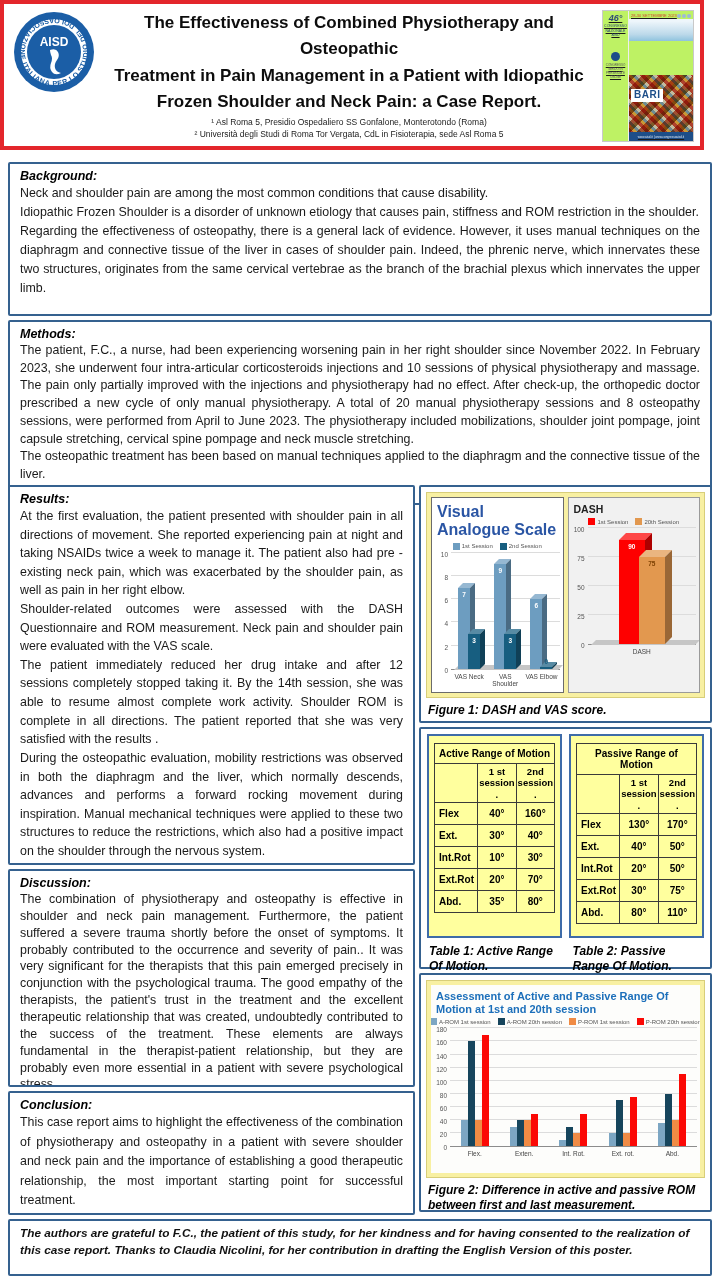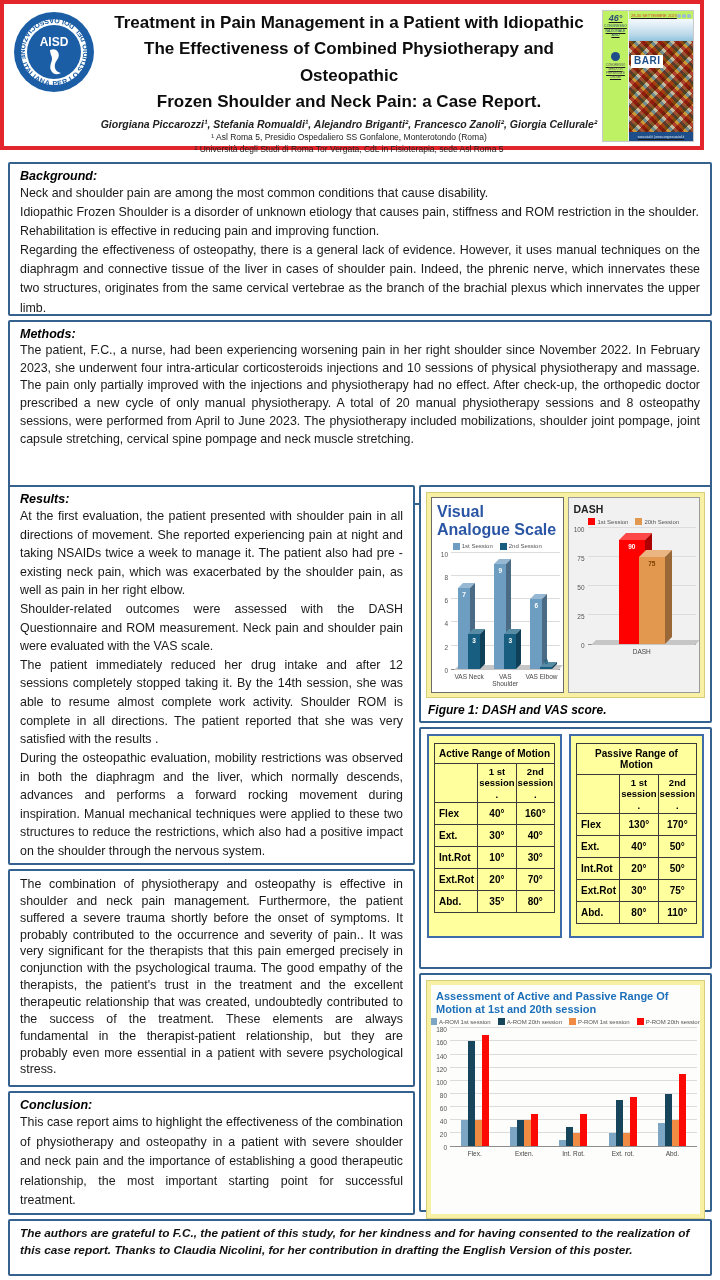--- a/index.html
+++ b/index.html
@@ -25,21 +25,21 @@
   .conf-sub { font-size:3px; color:#555; margin-top:2px; }
   .conf-main { flex:1; display:flex; flex-direction:column; }
   .conf-date { font-size:4px; color:#d2442c; padding:2px 2px 1px; display:flex; justify-content:space-between; align-items:center; }
   .conf-bubbles { display:flex; gap:1px; }
   .conf-bubble { width:4px; height:4px; border-radius:50%; background:#9db9d8; }
   .conf-sky { height:22px; background:linear-gradient(#eef6fb 10%, #bcd9ea 70%, #8fc3de); position:relative; }
   .conf-city { flex:1; position:relative;
       background:
         repeating-linear-gradient(45deg, #c94f3d 0 3px, #e8b84a 3px 6px, #7fa8c9 6px 9px, #e2e2d8 9px 12px),
         repeating-linear-gradient(-45deg, #b65a3a 0 4px, #ddd3b8 4px 8px, #90652f 8px 12px);
-      background-blend-mode:multiply; }
+      background-blend-mode:multiply;margin-top:34px; }
   .conf-bari { position:absolute; left:2px; top:14px; background:#ffffff; padding:1px 3px 2px; }
   .conf-bari-txt { font-size:10px; font-weight:bold; color:#1d4e89; letter-spacing:0.5px; line-height:1; }
   .conf-foot { height:9px; background:#1d4e89; display:flex; align-items:center; justify-content:center; }
   .conf-foot span { font-size:3px; color:#dce6f2; }
 
   
   .sec { padding:5px 10px 4px 10px; overflow:hidden; }
   .sec h2 { font-size:12.5px; font-style:italic; font-weight:bold; color:#000; margin-bottom:1px; }
   .sec p { font-size:12.4px; color:#1a1a1a; text-align:justify; }
   .sec-background { left:8px; top:162px; width:704px; height:154px; }
@@ -61,21 +61,21 @@
   .rcol-b { left:419px; top:727px; width:293px; height:242px; padding:5px 6px; }
   .rcol-c { left:419px; top:973px; width:293px; height:239px; padding:5px; }
 
   .yellow-frame { background:#F8F0A2; border:1px solid #d8ce7a; padding:4px; display:flex; gap:4px; justify-content:space-between; }
   .caption { font-size:12px; font-weight:bold; font-style:italic; color:#000; padding:5px 2px 0 2px; line-height:1.25; }
   .caption-row { display:flex; gap:10px; padding-top:6px; }
   .caption-row .caption { flex:1; padding-top:0; }
 
   .chart-card { background:#fff; border:1px solid #6b6b6b; width:133px; height:196px; padding:4px 3px; overflow:hidden; }
   .chart-card.gray { background:#F1F1F1; border-color:#9a9a9a; }
-  .chart-card.wide { width:100%; height:229px; border:none; background:#fdfdfb; }
+  .chart-card.wide { width:100%; height:188px; border:none; background:#fdfdfb; }
 
   .table-card { background:#FFFF9E; border:2px solid #3f6ca8; width:136px; height:204px; padding:7px 5px; }
   table.rom-table { border-collapse:collapse; width:100%; background:#FFFF9E; }
   table.rom-table th, table.rom-table td { border:1px solid #3a3a3a; font-weight:bold; color:#000; }
   th.tt { font-size:10px; padding:4px 1px; text-align:center; }
   th.ch { font-size:9.5px; padding:2px 1px; text-align:center; white-space:pre-line; line-height:1.2; }
   th.blank { width:38%; }
   td.rl { font-size:10px; text-align:left; padding:5px 2px 5px 4px; }
   td.rv { font-size:10px; text-align:center; padding:5px 1px; }
 
@@ -118,24 +118,23 @@
           </defs>
         <text font-size="7.2" font-weight="bold" fill="#1B5EA6" letter-spacing="0.6">
           <textPath href="#ringPath">ASSOCIAZIONE ITALIANA PER LO STUDIO DEL DOLORE</textPath>
         </text>
         <text x="42" y="36" text-anchor="middle" font-size="12" font-weight="bold" fill="#ffffff">AISD</text>
         <path d="M38 40 q6 -2 8 2 q2 4 -1 8 q-3 4 -2 8 q1 4 6 5 q-6 3 -9 -1 q-3 -4 -1 -9 q2 -5 0 -8 q-1 -3 -1 -5 z" fill="#ffffff"></path>
       </svg>
     </div>
 
     <div class="title-block">
+      <div class="title-line">The Effectiveness of Combined Physiotherapy and Osteopathic</div>
       <div class="title-line">Treatment in Pain Management in a Patient with Idiopathic</div>
-      <div class="title-line">The Effectiveness of Combined Physiotherapy and Osteopathic</div>
       <div class="title-line">Frozen Shoulder and Neck Pain:  a Case Report.</div>
-      <div class="authors">Giorgiana Piccarozzi¹, Stefania Romualdi¹, Alejandro Briganti², Francesco Zanoli², Giorgia Cellurale²</div>
       <div class="affil">¹ Asl Roma 5, Presidio Ospedaliero  SS Gonfalone, Monterotondo (Roma)</div>
       <div class="affil">² Università degli Studi di Roma Tor Vergata, CdL in Fisioterapia, sede Asl Roma 5</div>
     </div>
 
     <div class="conf-card">
       <div class="conf-side">
         <div class="conf-num">46°</div>
         <div class="conf-name">CONGRESSO NAZIONALE AISD</div>
         <div class="conf-dot"></div>
         <div class="conf-sub">CONGRESSO IBRIDO IN PRESENZA E ONLINE</div>
@@ -159,38 +158,39 @@
           <span>www.aisd.it  |  www.congressoaisd.it</span>
         </div>
       </div>
     </div>
   </header>
 
   <section class="box sec sec-background">
     <h2>Background:</h2>
     <p>Neck and shoulder pain are among the most common conditions that cause disability.</p>
     <p>Idiopathic Frozen Shoulder is a disorder of unknown etiology that causes pain, stiffness and ROM restriction in the shoulder.</p>
-    <p>Rehabilitation is effective in reducing pain and improving function.</p>
     <p>Regarding the effectiveness of osteopathy, there is a general lack of evidence. However, it uses manual techniques on the diaphragm and connective tissue of the liver in cases of shoulder pain. Indeed, the phrenic nerve, which innervates these two structures, originates from the same cervical vertebrae as the branch of the brachial plexus which innervates the upper limb.</p>
   </section>
 
   <section class="box sec sec-methods">
     <h2>Methods:</h2>
     <p>The patient, F.C., a nurse, had been experiencing worsening pain in her right shoulder since November 2022. In February 2023, she underwent four intra-articular corticosteroids injections and 10 sessions of physical physiotherapy and massage. The pain only partially improved with the injections and physiotherapy had no effect. After check-up, the orthopedic doctor prescribed a new cycle of only manual physiotherapy. A total of 20 manual physiotherapy sessions and 8 osteopathy sessions, were performed from April to June 2023. The physiotherapy included mobilizations, shoulder joint pompage, joint capsule stretching, cervical spine pompage and neck muscle stretching.</p>
+    <p>The osteopathic treatment has been based on manual techniques applied to the diaphragm and the connective tissue of the liver.</p>
   </section>
 
   <section class="box sec sec-results">
     <h2>Results:</h2>
     <p>At the first evaluation, the patient presented with shoulder pain in all directions of movement. She reported experiencing pain at night and taking NSAIDs twice a week to manage it. The patient also had pre - existing neck pain,  which was exacerbated by the shoulder pain, as well as pain in her right elbow.</p>
     <p>Shoulder-related outcomes were assessed with the DASH Questionnaire and ROM measurement. Neck pain and shoulder pain were evaluated with the VAS scale.</p>
     <p>The patient immediately reduced her drug intake and after 12 sessions completely stopped taking it. By the 14th session, she was able to resume almost complete work activity. Shoulder ROM is complete in all directions. The patient reported that she was very satisfied with the results .</p>
     <p>During the osteopathic evaluation, mobility restrictions was observed in both the diaphragm and the liver, which normally descends, advances and performs a forward rocking movement during inspiration. Manual mechanical techniques were applied to these two structures to reduce the restrictions, which also had a positive impact on the shoulder through the nervous system.</p>
   </section>
 
   <section class="box sec sec-discussion">
+    <h2>Discussion:</h2>
     <p>The combination of physiotherapy and osteopathy is effective in shoulder and neck pain management. Furthermore, the patient suffered a severe trauma shortly before the onset of symptoms. It probably contributed to the occurrence and severity of pain.. It was very significant for the therapists that this pain emerged precisely in conjunction with the psychological trauma. The good empathy of the therapists, the patient's trust in the treatment and the excellent therapeutic relationship that was created, undoubtedly contributed to the success of the treatment. These elements are always fundamental in the therapist-patient relationship, but they are probably even more essential in a patient with severe psychological stress.</p>
   </section>
 
   <section class="box sec sec-conclusion">
     <h2>Conclusion:</h2>
     <p>This case report aims to highlight the effectiveness of the combination of physiotherapy and osteopathy in a patient with severe shoulder and neck pain and the importance of establishing a good therapeutic relationship, the most important starting point for successful treatment.</p>
   </section>
 
   <aside class="box rcol-a">
     <div class="yellow-frame">
@@ -403,20 +403,24 @@
                 <td class="rv">75°</td>
               </tr>
               <tr>
                 <td class="rl">Abd.</td>
                 <td class="rv">80°</td>
                 <td class="rv">110°</td>
               </tr>
             </tbody>
           </table>
         </div>
+    </div>
+    <div class="caption-row">
+      <p class="caption">Table 1: Active Range Of Motion.</p>
+      <p class="caption">Table 2: Passive Range Of Motion.</p>
     </div>
   </aside>
 
   <aside class="box rcol-c">
     <div class="yellow-frame">
       <div class="chart-card wide" id="rom-chart">
           <div class="c-title" style="color: rgb(28, 111, 186); font-size: 11px;">Assessment of Active and Passive Range Of Motion at 1st and 20th session</div>
           <div class="c-legend">
             <div class="c-leg-item">
               <div class="c-swatch" style="background: rgb(124, 166, 195);"></div>

